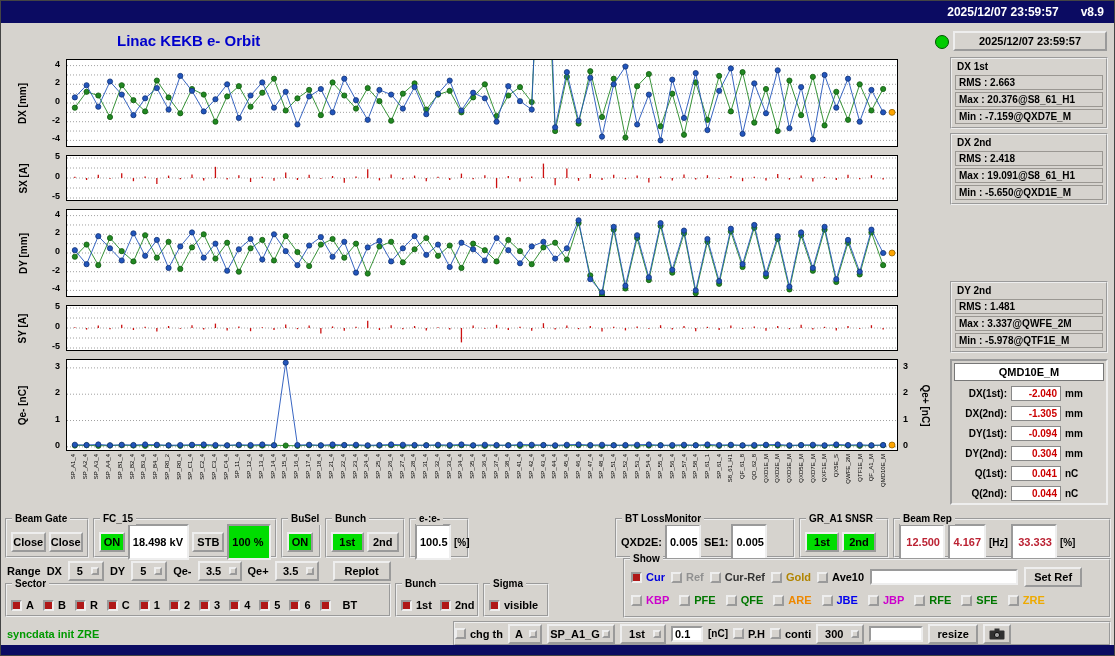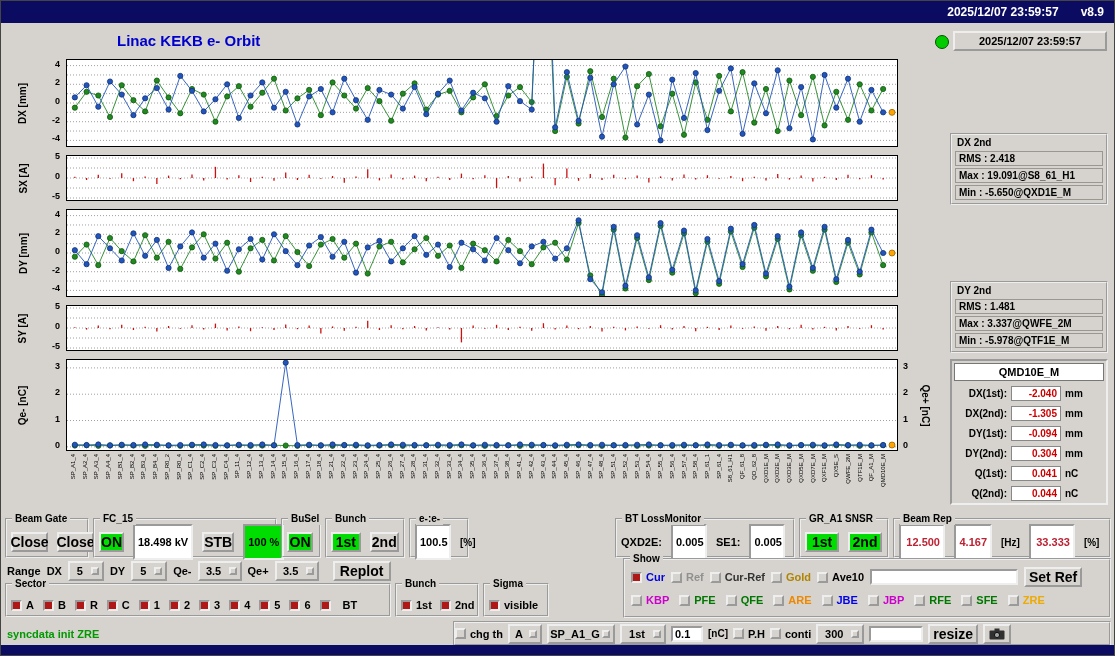--- a/index.html
+++ b/index.html
@@ -23,23 +23,23 @@
 .xlab{position:absolute;top:1px;writing-mode:vertical-rl;transform:rotate(180deg);font-size:6px;line-height:6px;white-space:nowrap;}
 .statgroup{position:absolute;left:949px;width:158px;border:2px groove #eee;padding:1px 3px 3px;background:#d6d3ce;}
 .sg-title{font-size:10px;font-weight:700;padding:1px 0 1px 2px;}
 .sg-line{font-size:10px;font-weight:700;border:1px solid #9a9792;padding:1px 3px;margin-top:2px;background:#d6d3ce;white-space:nowrap;overflow:hidden;}
 #monitor{position:absolute;left:949px;top:358px;width:158px;height:146px;border:2px inset #eee;background:#d6d3ce;}
 #mon-title{height:18px;margin:2px;background:#fff;border:1px solid #777;display:flex;align-items:center;justify-content:center;font-weight:700;font-size:11px;}
 .mrow{display:flex;align-items:center;height:20px;padding:0 3px;gap:4px;}
 .mlabel{width:52px;text-align:right;font-size:10px;font-weight:700;}
 .mval{width:50px;height:15px;background:#fff;border:1px solid #888;display:flex;align-items:center;justify-content:flex-end;padding:0 3px;font-size:10px;font-weight:700;color:#cc0000;text-align:right;}
 .munit{font-size:10px;font-weight:700;}
-.lframe{position:absolute;border:2px groove #eee;display:flex;align-items:center;gap:9px;padding:10px 4px 2px;}
+.lframe{position:absolute;border:2px groove #eee;display:flex;align-items:center;gap:3px;padding:10px 4px 2px;}
 .cap{position:absolute;top:-8px;left:5px;background:#d6d3ce;padding:0 3px;font-size:10px;font-weight:700;line-height:13px;}
-.btn{display:flex;align-items:center;justify-content:center;background:#d6d3ce;border:2px outset #eee;font-size:14px;font-weight:700;cursor:pointer;white-space:nowrap;}
+.btn{display:flex;align-items:center;justify-content:center;background:#d6d3ce;border:2px outset #eee;font-size:11px;font-weight:700;cursor:pointer;white-space:nowrap;}
 .btn.green{background:#00dd00;}
 .entry{display:flex;align-items:center;background:#fff;border:2px inset #eee;font-size:11px;font-weight:700;padding:16px 3px;white-space:nowrap;}
 .entry.green{background:#00dd00;}
 .entry.redval{color:#bb2233;justify-content:flex-end;}
 input.entry-input{background:#fff;border:2px inset #eee;font:700 11px "Liberation Sans",sans-serif;padding:0 2px;}
 .opt{position:relative;display:flex;align-items:center;justify-content:center;background:#d6d3ce;border:2px outset #eee;font-size:11px;font-weight:700;height:20px;padding-right:12px;cursor:pointer;}
 .opt .ind{position:absolute;right:3px;top:50%;margin-top:-4px;width:8px;height:8px;border:2px outset #eee;background:#d6d3ce;}
 .cbitem{display:inline-flex;align-items:center;gap:4px;font-size:11px;font-weight:700;cursor:pointer;white-space:nowrap;}
 .cb{width:11px;height:11px;border:2px outset #eee;background:#d6d3ce;flex:none;}
 .cb.on{background:var(--check-on,#b01818);border-style:inset;}
@@ -812,20 +812,26 @@
       <span class="xlab" style="left: 731.929px;">QXD5E_M</span>
       <span class="xlab" style="left: 743.671px;">QXD7E_M</span>
       <span class="xlab" style="left: 755.414px;">QXF1E_M</span>
       <span class="xlab" style="left: 767.157px;">QX5E_S</span>
       <span class="xlab" style="left: 778.9px;">QWFE_2M</span>
       <span class="xlab" style="left: 790.643px;">QTF1E_M</span>
       <span class="xlab" style="left: 802.386px;">QF_A1_M</span>
       <span class="xlab" style="left: 814.129px;">QMD10E_M</span>
     </div>
 
+  <div class="statgroup" style="top:56px">
+    <div class="sg-title">DX 1st</div>
+    <div class="sg-line">RMS : 2.663</div>
+    <div class="sg-line">Max : 20.376@S8_61_H1</div>
+    <div class="sg-line">Min : -7.159@QXD7E_M</div>
+  </div>
   <div class="statgroup" style="top:132px">
     <div class="sg-title">DX 2nd</div>
     <div class="sg-line">RMS : 2.418</div>
     <div class="sg-line">Max : 19.091@S8_61_H1</div>
     <div class="sg-line">Min : -5.650@QXD1E_M</div>
   </div>
   <div class="statgroup" style="top:280px">
     <div class="sg-title">DY 2nd</div>
     <div class="sg-line">RMS : 1.481</div>
     <div class="sg-line">Max : 3.337@QWFE_2M</div>

